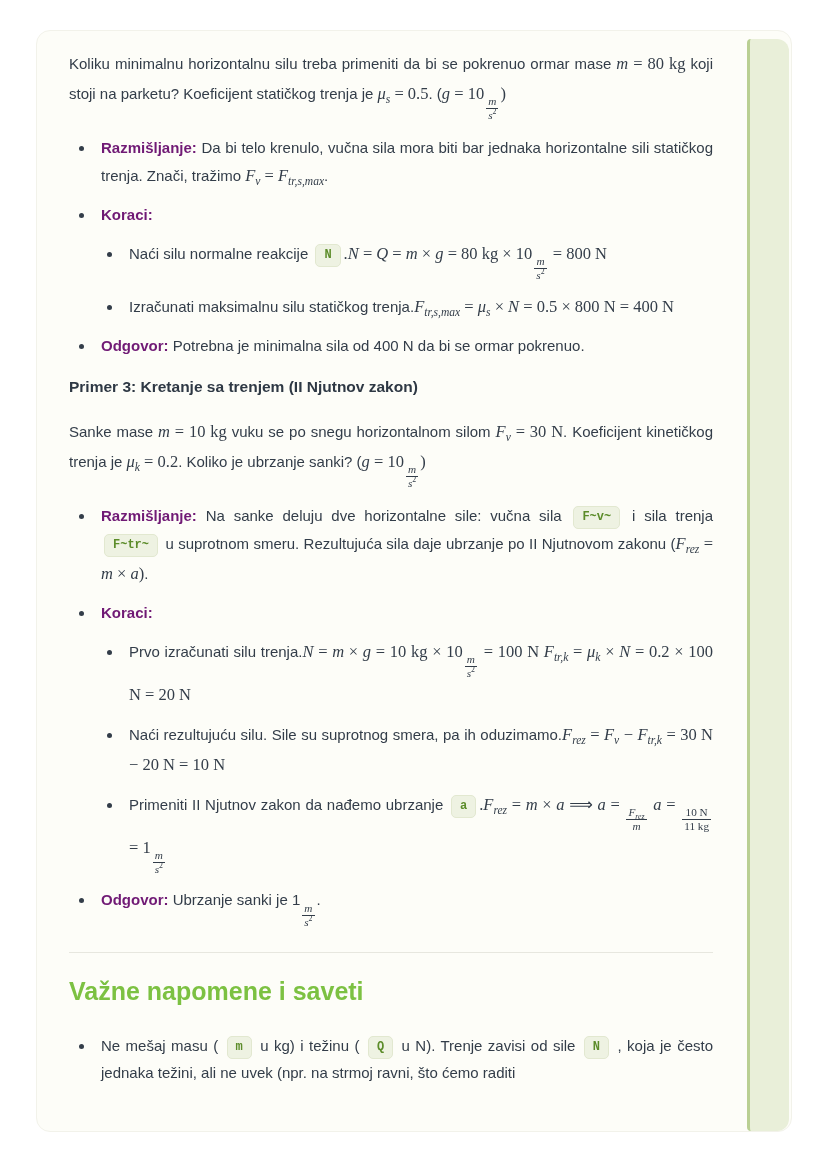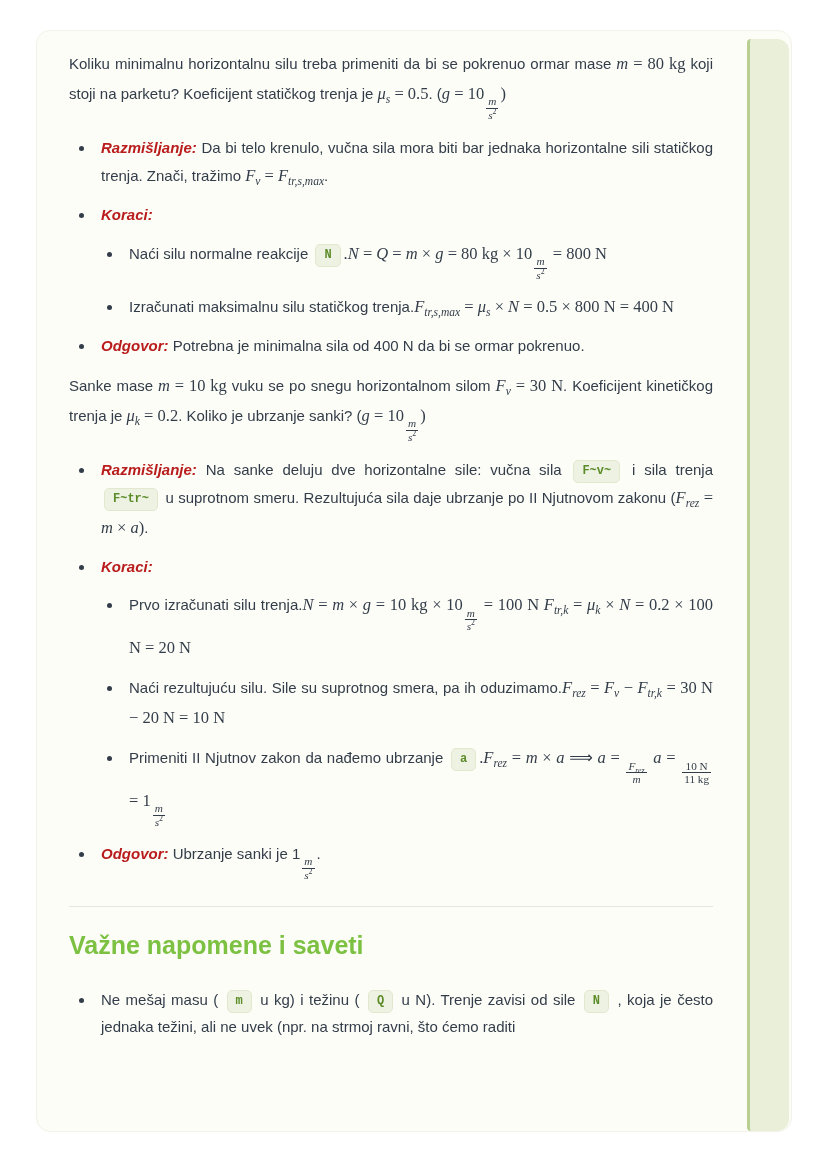--- a/index.html
+++ b/index.html
@@ -34,21 +34,21 @@
   .h2 {
     font-weight: 700; font-size: 25px; line-height: 1.3;
     color: #7cc142; margin: 20px 0 24px 0;
     font-family: "Liberation Sans", sans-serif;
   }
   .rule { border: 0; border-top: 1px solid #e7e7df; margin: 24px 0 22px 0; }
   ul.list { list-style: disc; margin: 0 0 12px 0; padding: 0 0 0 26px; text-align: justify; }
   ul.list li { margin: 0 0 10px 0; padding-left: 6px; }
   ul.list ul.sub { margin: 10px 0 0 0; padding-left: 22px; list-style: disc; }
   ul.list ul.sub li { margin: 0 0 10px 0; }
-  strong { font-weight: 700; color: #b91c1c; font-style: italic; }
+  strong { font-weight: 700; color: #701a75; }
   
   .math { font-family: "Liberation Serif", serif; font-size: 16.5px; white-space: normal; }
   .mi { font-style: italic; }
   .mr { font-style: normal; margin-top: 35px; }
   sub.msub { font-style: italic; font-size 0.7em; font-size: 0.7em; line-height: 0; }
   sup.msup { font-size: 0.7em; line-height: 0; }
   .frac {
     display: inline-flex; flex-direction: column;
     vertical-align: -0.55em; text-align: center;
     font-size: 0.68em; line-height: 1.15;
@@ -105,20 +105,21 @@
         <li><strong>Razmišljanje:</strong><span> Da bi telo krenulo, vučna sila mora biti bar jednaka horizontalne sili statičkog trenja. Znači, tražimo </span><span class="math"><span class="mi">F</span><sub class="msub">v</sub><span class="mr"> = </span><span class="mi">F</span><sub class="msub">tr,s,max</sub></span><span>.</span></li>
         <li><strong>Koraci:</strong><ul class="list sub">
             <li><span>Naći silu normalne reakcije </span><span class="code">N</span><span class="math"><span class="mr">.</span><span class="mi">N</span><span class="mr"> = </span><span class="mi">Q</span><span class="mr"> = </span><span class="mi">m</span><span class="mr"> × </span><span class="mi">g</span><span class="mr"> = 80 kg × 10</span><span class="frac">
                   <span class="num"><span class="mi">m</span></span>
                   <span class="den"><span class="mi">s</span><sup class="msup">2</sup></span>
                 </span><span class="mr"> = 800 N</span></span></li>
             <li><span>Izračunati maksimalnu silu statičkog trenja.</span><span class="math"><span class="mi">F</span><sub class="msub">tr,s,max</sub><span class="mr"> = </span><span class="mi">μ</span><sub class="msub">s</sub><span class="mr"> × </span><span class="mi">N</span><span class="mr"> = 0.5 × 800 N = 400 N</span></span></li>
           </ul></li>
         <li><strong>Odgovor:</strong><span> Potrebna je minimalna sila od 400 N da bi se ormar pokrenuo.</span></li>
       </ul>
+      <div class="h3">Primer 3: Kretanje sa trenjem (II Njutnov zakon)</div>
       <div class="para"><span>Sanke mase </span><span class="math"><span class="mi">m</span><span class="mr"> = 10 kg</span></span><span> vuku se po snegu horizontalnom silom </span><span class="math"><span class="mi">F</span><sub class="msub">v</sub><span class="mr"> = 30 N</span></span><span>. Koeficijent kinetičkog trenja je </span><span class="math"><span class="mi">μ</span><sub class="msub">k</sub><span class="mr"> = 0.2</span></span><span>. Koliko je ubrzanje sanki? (</span><span class="math"><span class="mi">g</span><span class="mr"> = 10</span><span class="frac">
             <span class="num"><span class="mi">m</span></span>
             <span class="den"><span class="mi">s</span><sup class="msup">2</sup></span>
           </span><span class="mr">)</span></span></div>
       <ul class="list">
         <li><strong>Razmišljanje:</strong><span> Na sanke deluju dve horizontalne sile: vučna sila </span><span class="code">F~v~</span><span> i sila trenja </span><span class="code">F~tr~</span><span> u suprotnom smeru. Rezultujuća sila daje ubrzanje po II Njutnovom zakonu (</span><span class="math"><span class="mi">F</span><sub class="msub">rez</sub><span class="mr"> = </span><span class="mi">m</span><span class="mr"> × </span><span class="mi">a</span><span class="mr">)</span></span><span>.</span></li>
         <li><strong>Koraci:</strong><ul class="list sub">
             <li><span>Prvo izračunati silu trenja.</span><span class="math"><span class="mi">N</span><span class="mr"> = </span><span class="mi">m</span><span class="mr"> × </span><span class="mi">g</span><span class="mr"> = 10 kg × 10</span><span class="frac">
                   <span class="num"><span class="mi">m</span></span>
                   <span class="den"><span class="mi">s</span><sup class="msup">2</sup></span>

